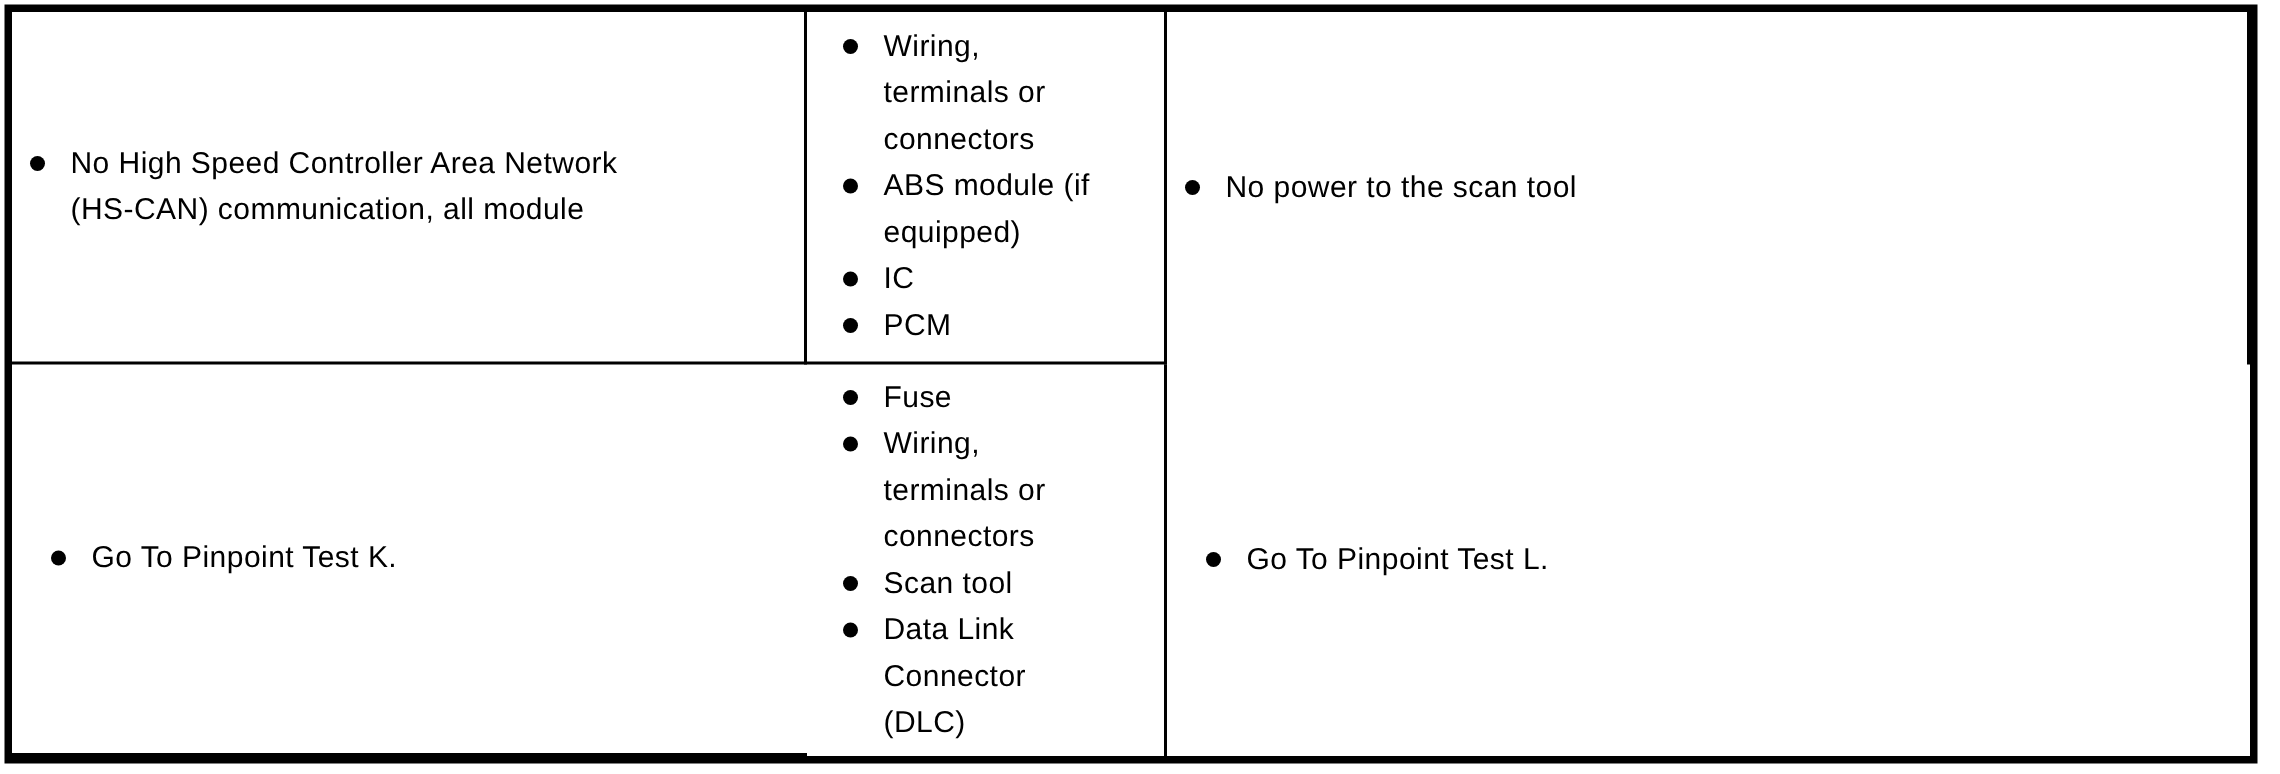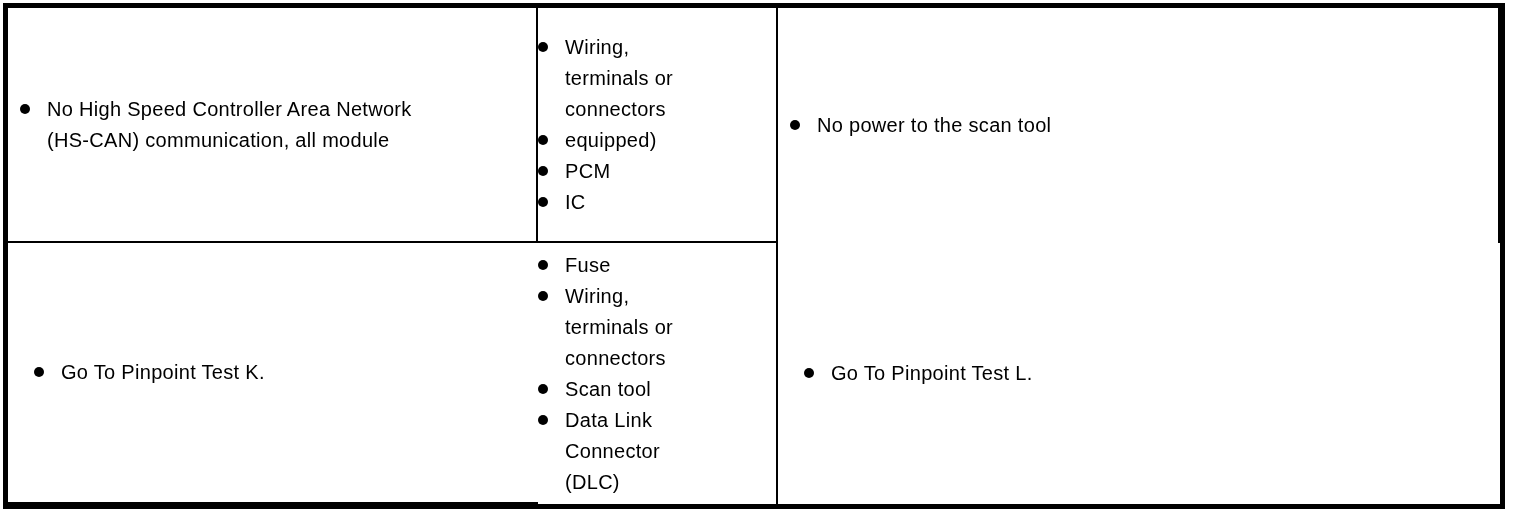--- a/index.html
+++ b/index.html
@@ -35,21 +35,21 @@
     box-sizing: border-box;
     overflow: hidden;
     color: #000000;
     font-size: 20px;
     line-height: 31px;
     letter-spacing: 0.3px;
   }
   .cell.last-col  { border-right: none; }
   .cell.last-row  { border-bottom: none; }
   .cell.col-condition { padding-left: 12px; padding-right: 10px; }
-  .cell.col-sources   { padding-right: 6px; }
+  .cell.col-sources   { padding-left: 24px; padding-right: 6px; }
   .cell.col-action    { padding-left: 26px; padding-right: 10px; }
   .list {
     display: block;
   }
   .li {
     display: flex;
     align-items: flex-start;
   }
   .bullet {
     flex: none;
@@ -87,33 +87,34 @@
             <span class="bullet"></span>
             <div class="li-text">
               <div>Wiring,</div>
               <div>terminals or</div>
               <div>connectors</div>
             </div>
           </div>
           <div class="li">
             <span class="bullet"></span>
             <div class="li-text">
+              <div>ABS module (if</div>
               <div>equipped)</div>
             </div>
           </div>
           <div class="li">
             <span class="bullet"></span>
             <div class="li-text">
-              <div>PCM</div>
+              <div>IC</div>
             </div>
           </div>
           <div class="li">
             <span class="bullet"></span>
             <div class="li-text">
-              <div>IC</div>
+              <div>PCM</div>
             </div>
           </div>
         </div>
     </div>
     <div class="cell col-condition last-row">
       <div class="list">
           <div class="li">
             <span class="bullet"></span>
             <div class="li-text">
               <div>No power to the scan tool</div>

